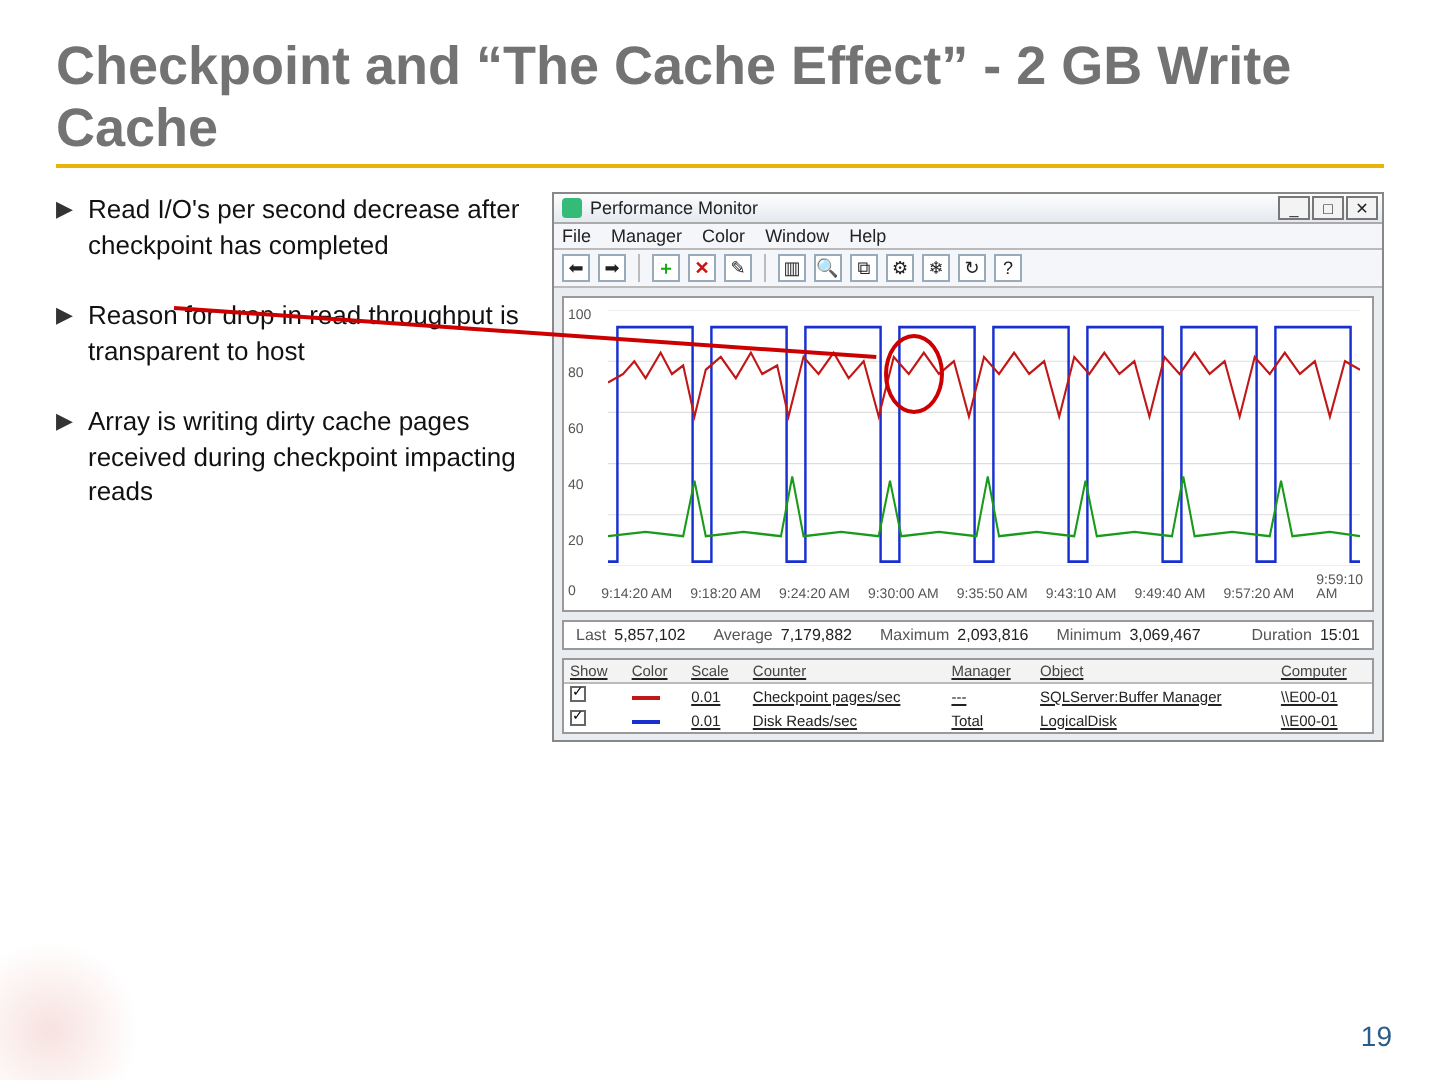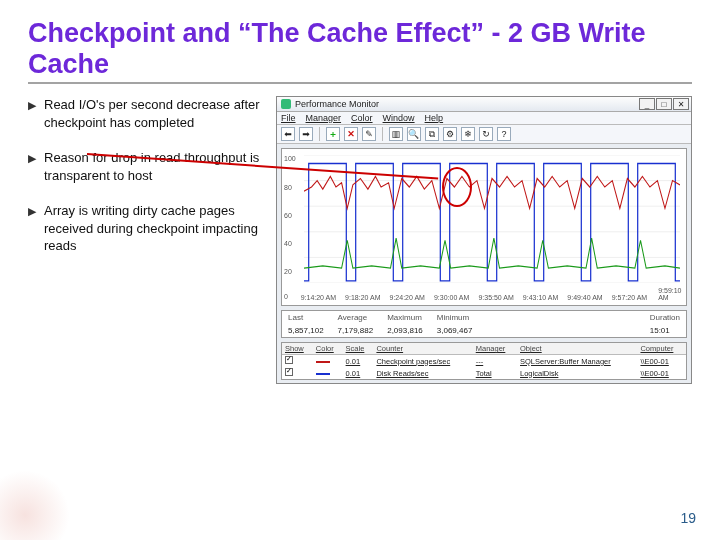--- a/index.html
+++ b/index.html
@@ -7,23 +7,23 @@
     width: 720px; height: 540px;
     background: #fff;
     font-family: "Segoe UI", Arial, sans-serif;
     position: relative;
     overflow: hidden;
   }
   .title {
     padding: 18px 28px 2px 28px;
     font-size: 27px;
     font-weight: 700;
-    color: #6d28d9;
+    color: #737373;
     line-height: 1.15;
-    border-bottom: 2px solid #a3a3a3;
+    border-bottom: 2px solid #eab308;
     margin: 0 28px 12px 28px;
     padding-left: 0; padding-right: 0;
   }
   .content {
     display: flex;
     padding: 0 28px;
     gap: 14px;
   }
   .bullets {
     width: 234px;
@@ -44,21 +44,21 @@
   }
   .pm-title {
     background: linear-gradient(#fdfdfd,#e4e9f0);
     border-bottom: 1px solid #aaa;
     padding: 2px 4px;
     display: flex; align-items: flex-start; gap: 4px;
   }
   .pm-title .ico { width: 10px; height: 10px; background: #3b7; border-radius: 2px; }
   .pm-winbtns { position: absolute; right: 2px; top: 1px; display: flex; gap: 1px;}
   .pm-winbtns span { width: 16px; height: 12px; border: 1px solid #777; background: #f3f3f3; font-size: 8px; display:flex; align-items:center; justify-content:center;}
-  .pm-menu { background: #f4f6fa; border-bottom: 1px solid #bbb; padding: 1px 4px; display: flex; gap: 10px; text-decoration: underline; }
+  .pm-menu { background: #f4f6fa; border-bottom: 1px solid #bbb; padding: 1px 4px; display: flex; gap: 10px; }
   .pm-tool { background: #f4f6fa; border-bottom: 1px solid #bbb; padding: 2px 4px; display: flex; gap: 4px; align-items:center;}
   .tbtn { width: 14px; height: 14px; border: 1px solid #9ab; background: #fff; display:flex; align-items:center; justify-content:center; font-size:9px;}
   .tbtn.green { color: #1a1; font-weight: bold; }
   .tbtn.red { color: #c11; font-weight: bold; }
   .tsep { width: 1px; height: 14px; background: #bbb; margin: 0 2px; }
   .chart-box {
     margin: 4px;
     background: #fff;
     border: 1px solid #999;
     height: 158px;
@@ -69,21 +69,21 @@
   .ylab { position: absolute; left: 2px; font-size: 7px; color: #555; transform: translateY(-50%);}
   .xlab { position: absolute; bottom: 4px; font-size: 7px; color: #555; transform: translateX(-50%);}
   .stats {
     margin: 0 4px 4px 4px;
     background: #fff;
     border: 1px solid #999;
     padding: 2px 6px;
     display: flex; gap: 14px;
     font-size: 8px;
   }
-  .stats .pair { display: flex; gap: 4px; flex-direction: column; }
+  .stats .pair { display: flex; gap: 4px; }
   .stats .lbl { color: #555; }
   .legend {
     margin: 0 4px 3px 4px;
     background: #fff;
     border: 1px solid #999;
     font-size: 7.5px;
   }
   .legend table { width: 100%; border-collapse: collapse; text-decoration: underline; }
   .legend th { text-align: left; border-bottom: 1px solid #bbb; padding: 1px 3px; background: #f3f3f3; font-weight: normal; color: #444;}
   .legend td { padding: 1px 3px; white-space: nowrap; overflow: hidden; }

